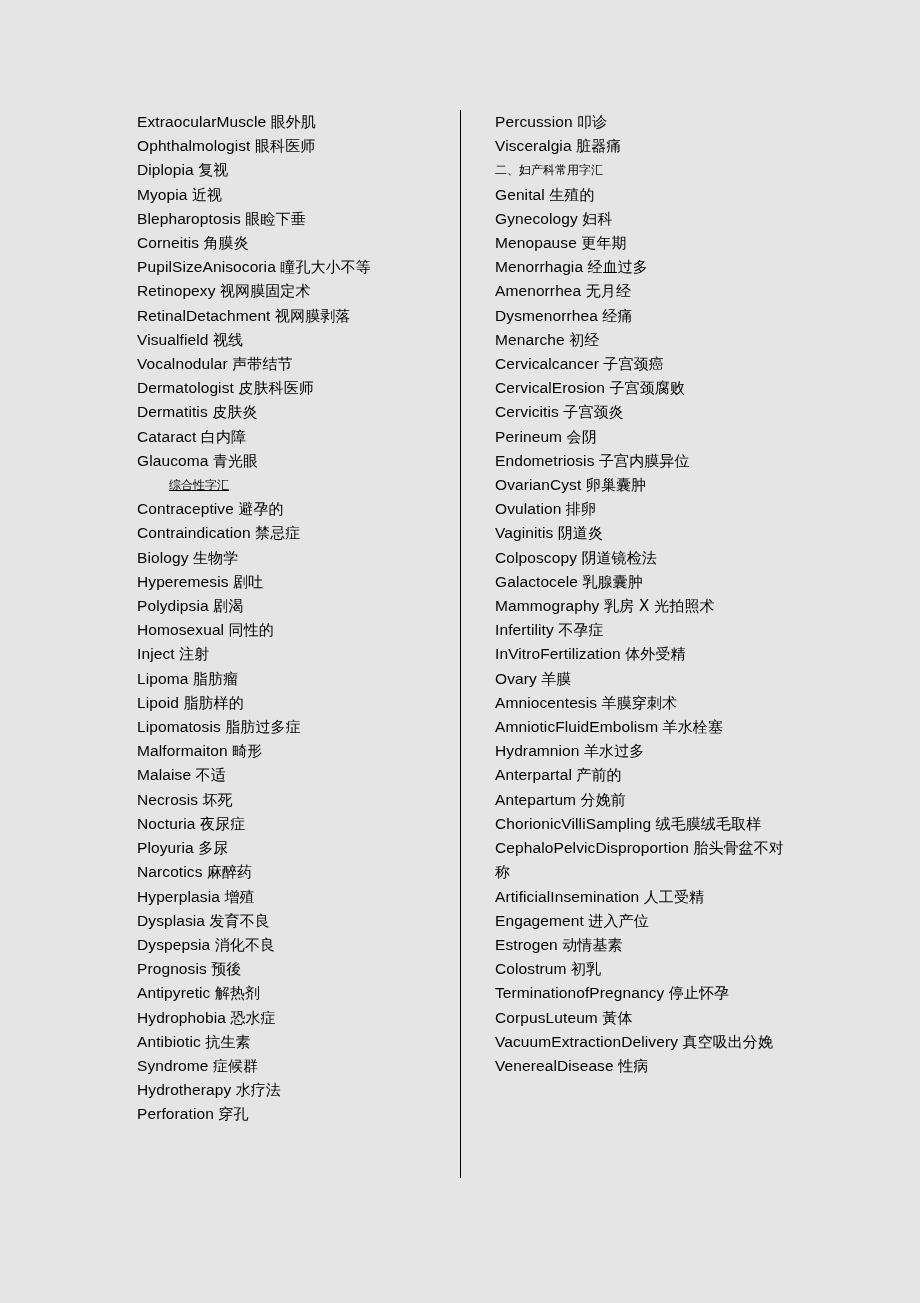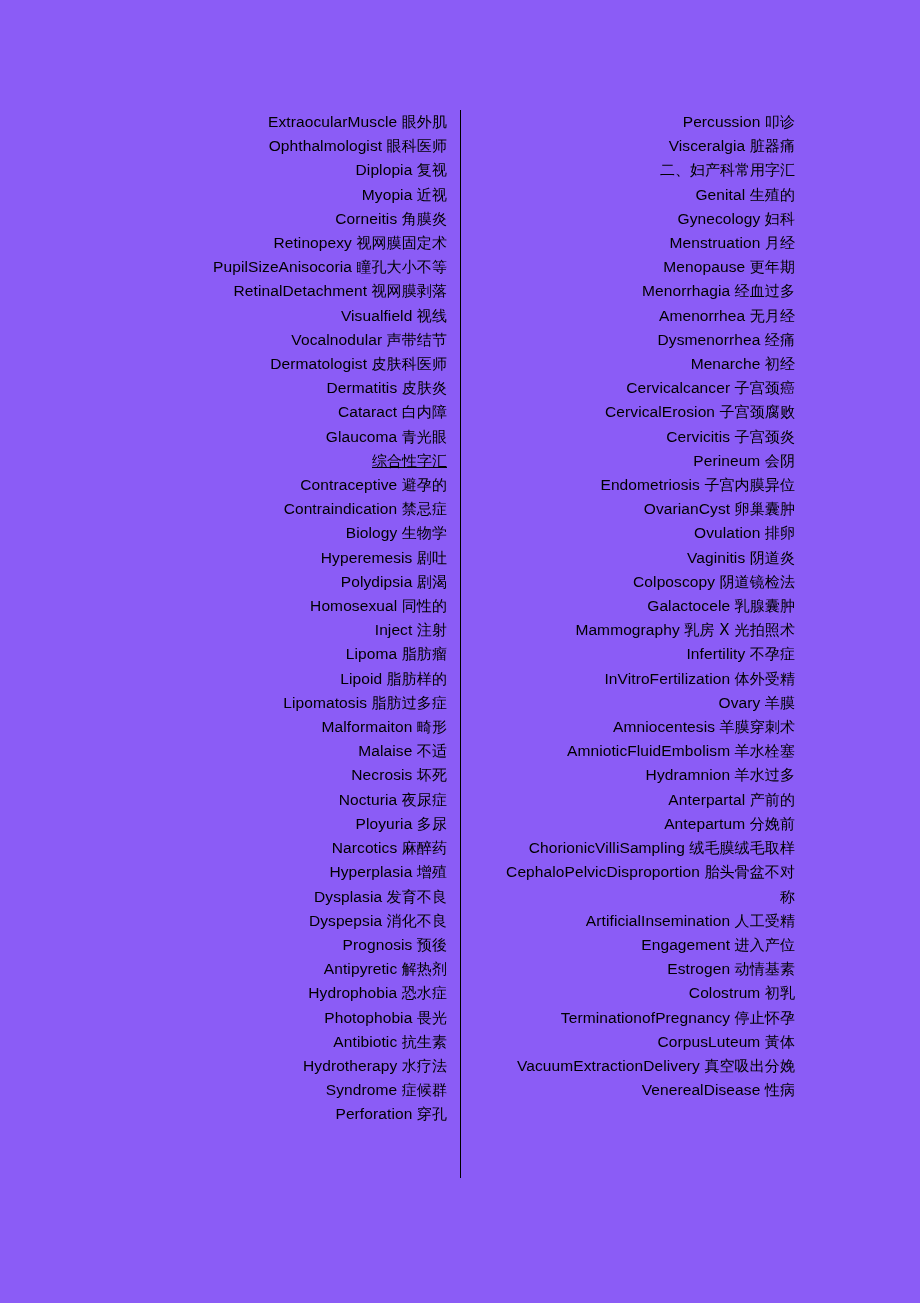--- a/index.html
+++ b/index.html
@@ -9,24 +9,23 @@
     background: #ffffff;
   }
   body {
     font-family: "Liberation Sans", "DejaVu Sans", sans-serif;
     color: #000000;
   }
   #page {
     position: relative;
     width: 920px;
     height: 1303px;
-    background: #8b5cf6;
+    background: #e5e5e5;
     overflow: hidden;
     box-sizing: border-box;
-    text-align: right;
   }
   .columns {
     position: absolute;
     left: 0;
     top: 0;
     width: 920px;
     height: 1303px;
   }
   .column {
     position: absolute;
@@ -57,21 +56,21 @@
   }
   .entry .en {
     font-family: "Liberation Sans", "DejaVu Sans", sans-serif;
   }
   .entry .zh {
     font-family: "DejaVu Sans", "Liberation Sans", sans-serif;
     font-size: 15px;
   }
   .heading {
     font-family: "DejaVu Sans", "Liberation Sans", sans-serif;
-    font-size: 15px;
+    font-size: 12px;
     line-height: 24.2px;
   }
   .heading-indent {
     padding-left: 32px;
     text-decoration: underline;
   }
 </style>
 </head>
 <body>
 
@@ -79,23 +78,24 @@
 
   <div class="divider"></div>
 
   <div class="columns">
 
     <div class="column column-left">
         <div class="entry"><span class="en">ExtraocularMuscle</span> <span class="zh">眼外肌</span></div>
         <div class="entry"><span class="en">Ophthalmologist</span> <span class="zh">眼科医师</span></div>
         <div class="entry"><span class="en">Diplopia</span> <span class="zh">复视</span></div>
         <div class="entry"><span class="en">Myopia</span> <span class="zh">近视</span></div>
+        <div class="entry"><span class="en">Blepharoptosis</span> <span class="zh">眼睑下垂</span></div>
         <div class="entry"><span class="en">Corneitis</span> <span class="zh">角膜炎</span></div>
+        <div class="entry"><span class="en">PupilSizeAnisocoria</span> <span class="zh">瞳孔大小不等</span></div>
         <div class="entry"><span class="en">Retinopexy</span> <span class="zh">视网膜固定术</span></div>
-        <div class="entry"><span class="en">PupilSizeAnisocoria</span> <span class="zh">瞳孔大小不等</span></div>
         <div class="entry"><span class="en">RetinalDetachment</span> <span class="zh">视网膜剥落</span></div>
         <div class="entry"><span class="en">Visualfield</span> <span class="zh">视线</span></div>
         <div class="entry"><span class="en">Vocalnodular</span> <span class="zh">声带结节</span></div>
         <div class="entry"><span class="en">Dermatologist</span> <span class="zh">皮肤科医师</span></div>
         <div class="entry"><span class="en">Dermatitis</span> <span class="zh">皮肤炎</span></div>
         <div class="entry"><span class="en">Cataract</span> <span class="zh">白内障</span></div>
         <div class="entry"><span class="en">Glaucoma</span> <span class="zh">青光眼</span></div>
         <div class="heading heading-indent">综合性字汇</div>
         <div class="entry"><span class="en">Contraceptive</span> <span class="zh">避孕的</span></div>
         <div class="entry"><span class="en">Contraindication</span> <span class="zh">禁忌症</span></div>
@@ -112,34 +112,32 @@
         <div class="entry"><span class="en">Necrosis</span> <span class="zh">坏死</span></div>
         <div class="entry"><span class="en">Nocturia</span> <span class="zh">夜尿症</span></div>
         <div class="entry"><span class="en">Ployuria</span> <span class="zh">多尿</span></div>
         <div class="entry"><span class="en">Narcotics</span> <span class="zh">麻醉药</span></div>
         <div class="entry"><span class="en">Hyperplasia</span> <span class="zh">增殖</span></div>
         <div class="entry"><span class="en">Dysplasia</span> <span class="zh">发育不良</span></div>
         <div class="entry"><span class="en">Dyspepsia</span> <span class="zh">消化不良</span></div>
         <div class="entry"><span class="en">Prognosis</span> <span class="zh">预後</span></div>
         <div class="entry"><span class="en">Antipyretic</span> <span class="zh">解热剂</span></div>
         <div class="entry"><span class="en">Hydrophobia</span> <span class="zh">恐水症</span></div>
-        <div class="entry"><span class="en">Photophobia</span> <span class="zh">畏光</span></div>
         <div class="entry"><span class="en">Antibiotic</span> <span class="zh">抗生素</span></div>
+        <div class="entry"><span class="en">Syndrome</span> <span class="zh">症候群</span></div>
         <div class="entry"><span class="en">Hydrotherapy</span> <span class="zh">水疗法</span></div>
-        <div class="entry"><span class="en">Syndrome</span> <span class="zh">症候群</span></div>
         <div class="entry"><span class="en">Perforation</span> <span class="zh">穿孔</span></div>
       </div>
 
     <div class="column column-right">
         <div class="entry"><span class="en">Percussion</span> <span class="zh">叩诊</span></div>
         <div class="entry"><span class="en">Visceralgia</span> <span class="zh">脏器痛</span></div>
         <div class="heading">二、妇产科常用字汇</div>
         <div class="entry"><span class="en">Genital</span> <span class="zh">生殖的</span></div>
         <div class="entry"><span class="en">Gynecology</span> <span class="zh">妇科</span></div>
-        <div class="entry"><span class="en">Menstruation</span> <span class="zh">月经</span></div>
         <div class="entry"><span class="en">Menopause</span> <span class="zh">更年期</span></div>
         <div class="entry"><span class="en">Menorrhagia</span> <span class="zh">经血过多</span></div>
         <div class="entry"><span class="en">Amenorrhea</span> <span class="zh">无月经</span></div>
         <div class="entry"><span class="en">Dysmenorrhea</span> <span class="zh">经痛</span></div>
         <div class="entry"><span class="en">Menarche</span> <span class="zh">初经</span></div>
         <div class="entry"><span class="en">Cervicalcancer</span> <span class="zh">子宫颈癌</span></div>
         <div class="entry"><span class="en">CervicalErosion</span> <span class="zh">子宫颈腐败</span></div>
         <div class="entry"><span class="en">Cervicitis</span> <span class="zh">子宫颈炎</span></div>
         <div class="entry"><span class="en">Perineum</span> <span class="zh">会阴</span></div>
         <div class="entry"><span class="en">Endometriosis</span> <span class="zh">子宫内膜异位</span></div>

